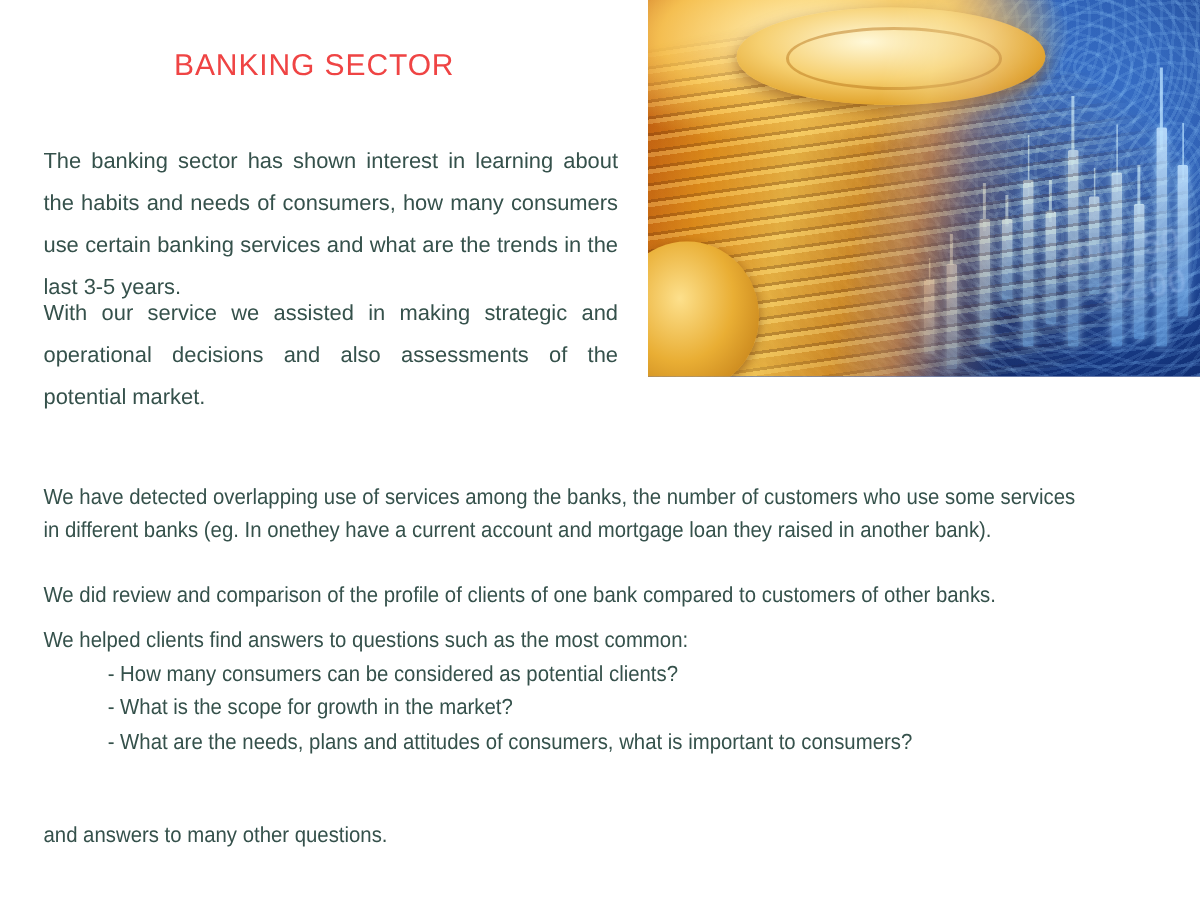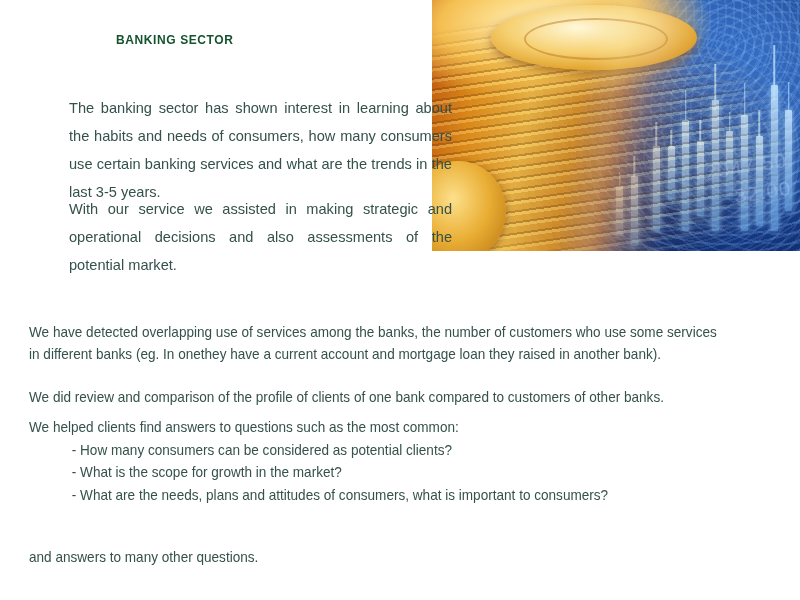--- a/index.html
+++ b/index.html
@@ -143,35 +143,34 @@
       rgba(140,190,255,0.18) 56%,
       rgba(255,255,255,0) 68%);
     mix-blend-mode: screen;
   }
 
   
   #page-title {
     position: absolute;
     left: 116px;
     top: 33px;
-    font-size: 12px;
-    font-weight: bold;
+    font-size: 20px;
+    font-weight: normal;
     letter-spacing: 0.6px;
-    color: #14532d;
+    color: #ef4444;
   }
 
   .col-narrow {
     position: absolute;
     left: 29px;
     width: 383px;
     font-size: 14.6px;
     line-height: 28px;
     text-align: justify;
     color: #35514b;
-    margin-left: 40px;
   }
   #para-intro { top: 79px; }
   #para-service { top: 180px; }
 
   .full-width {
     position: absolute;
     left: 29px;
     width: 748px;
     font-size: 14.6px;
     line-height: 22.5px;

